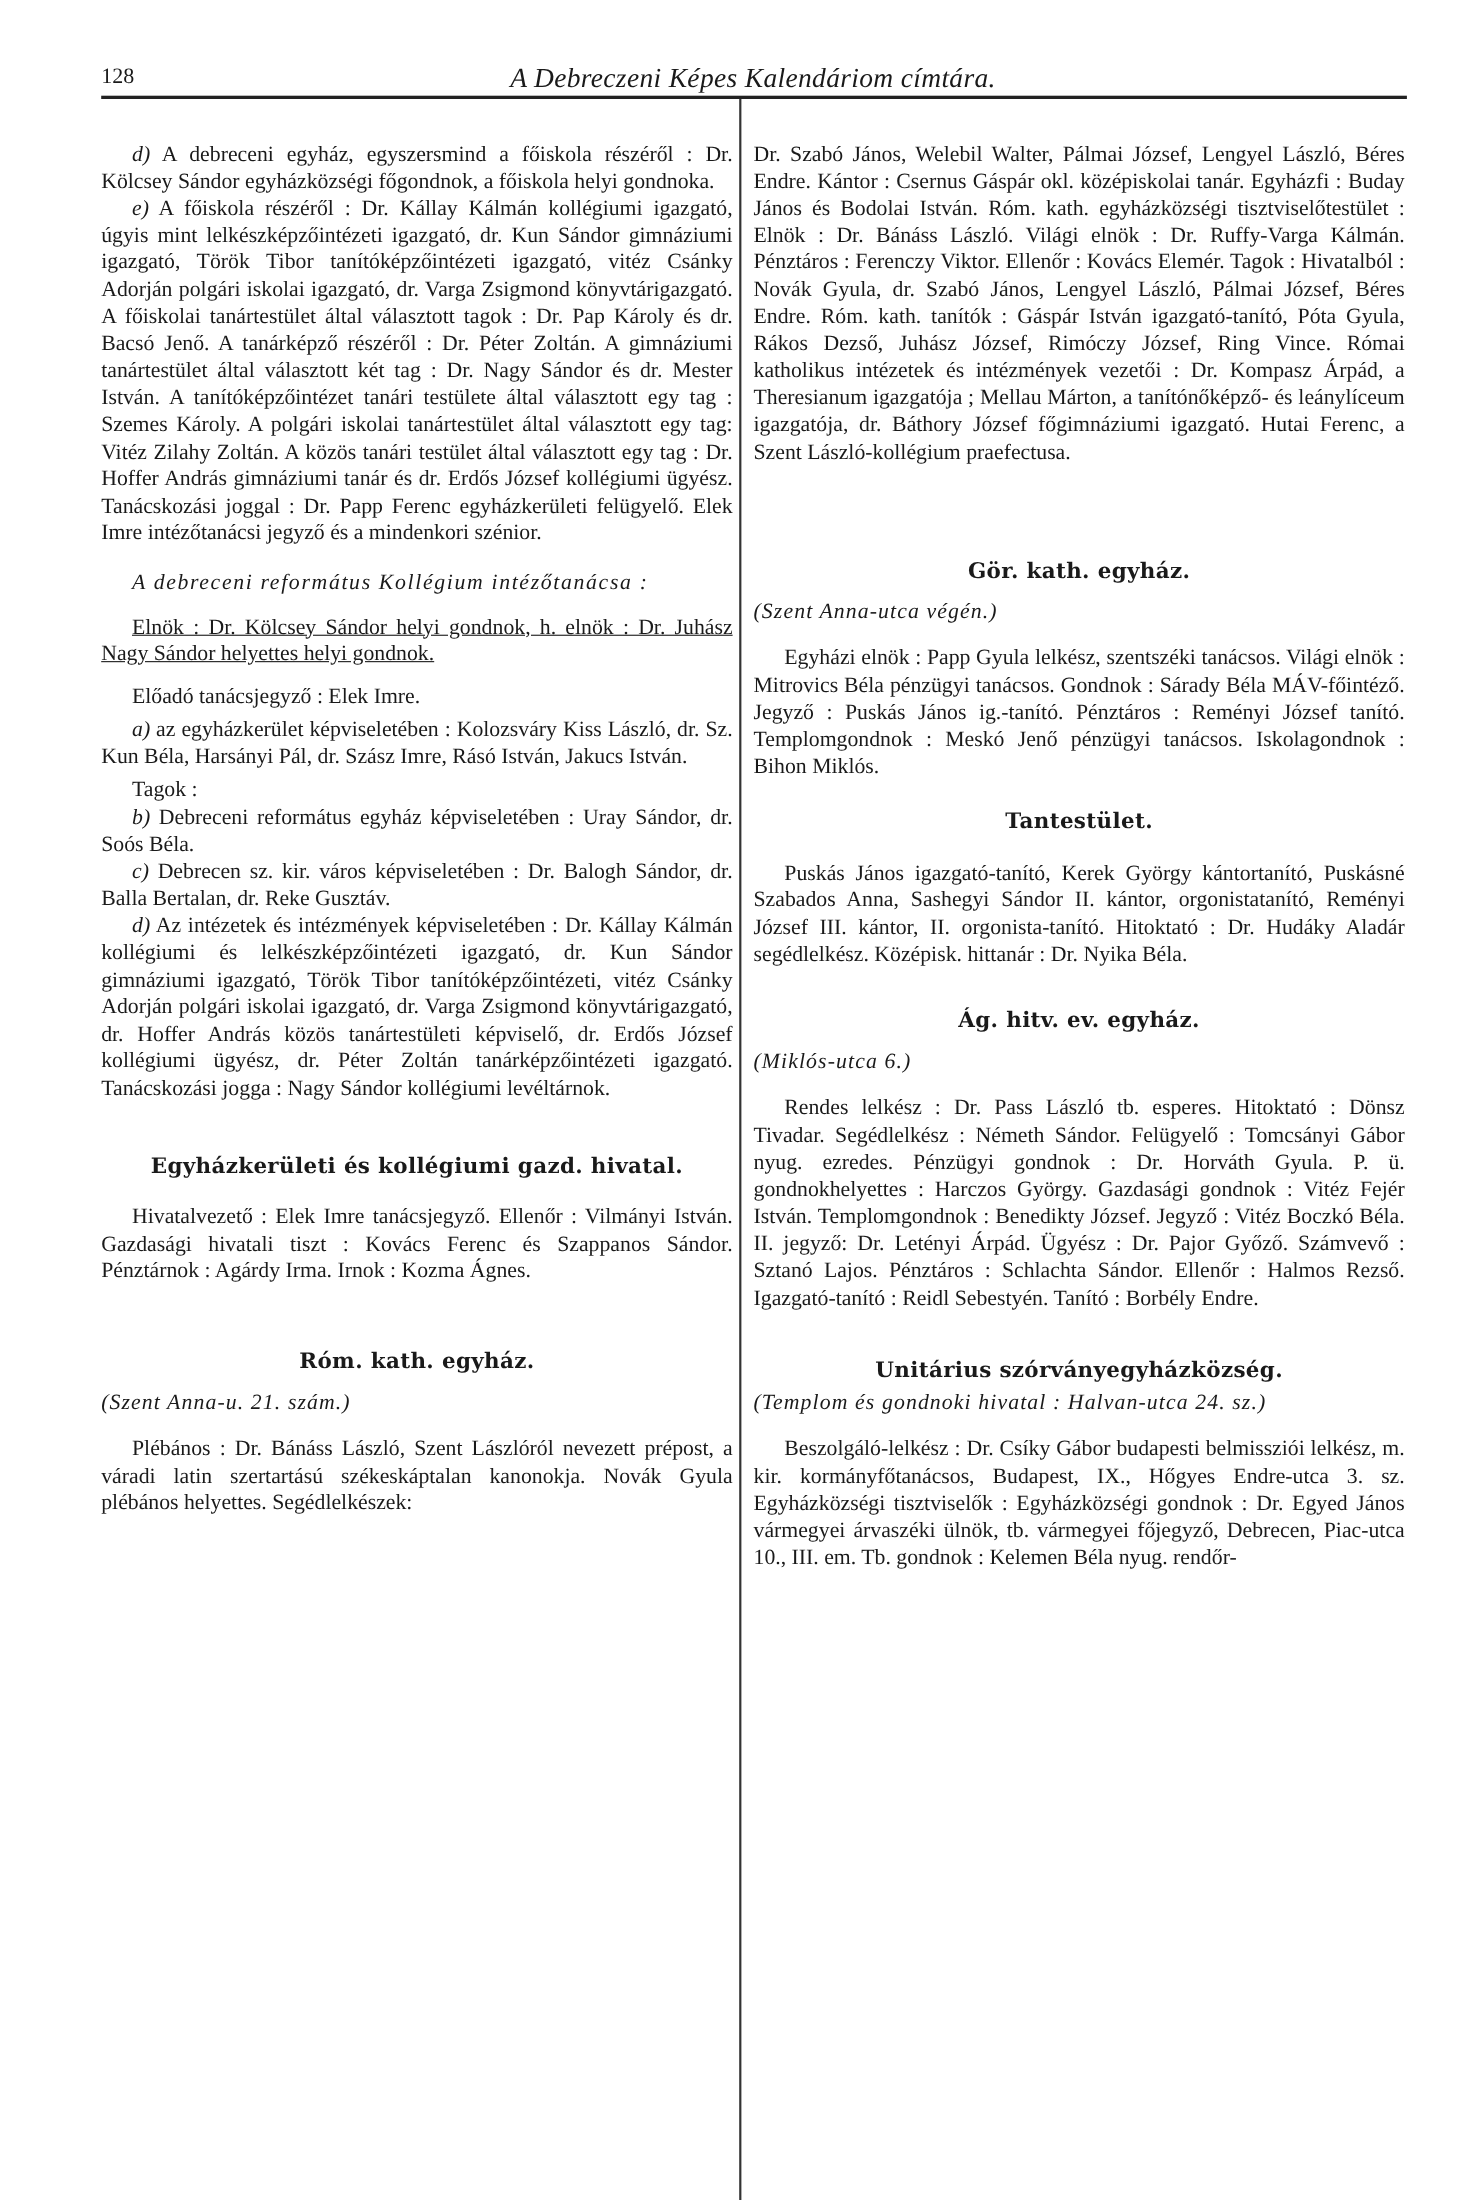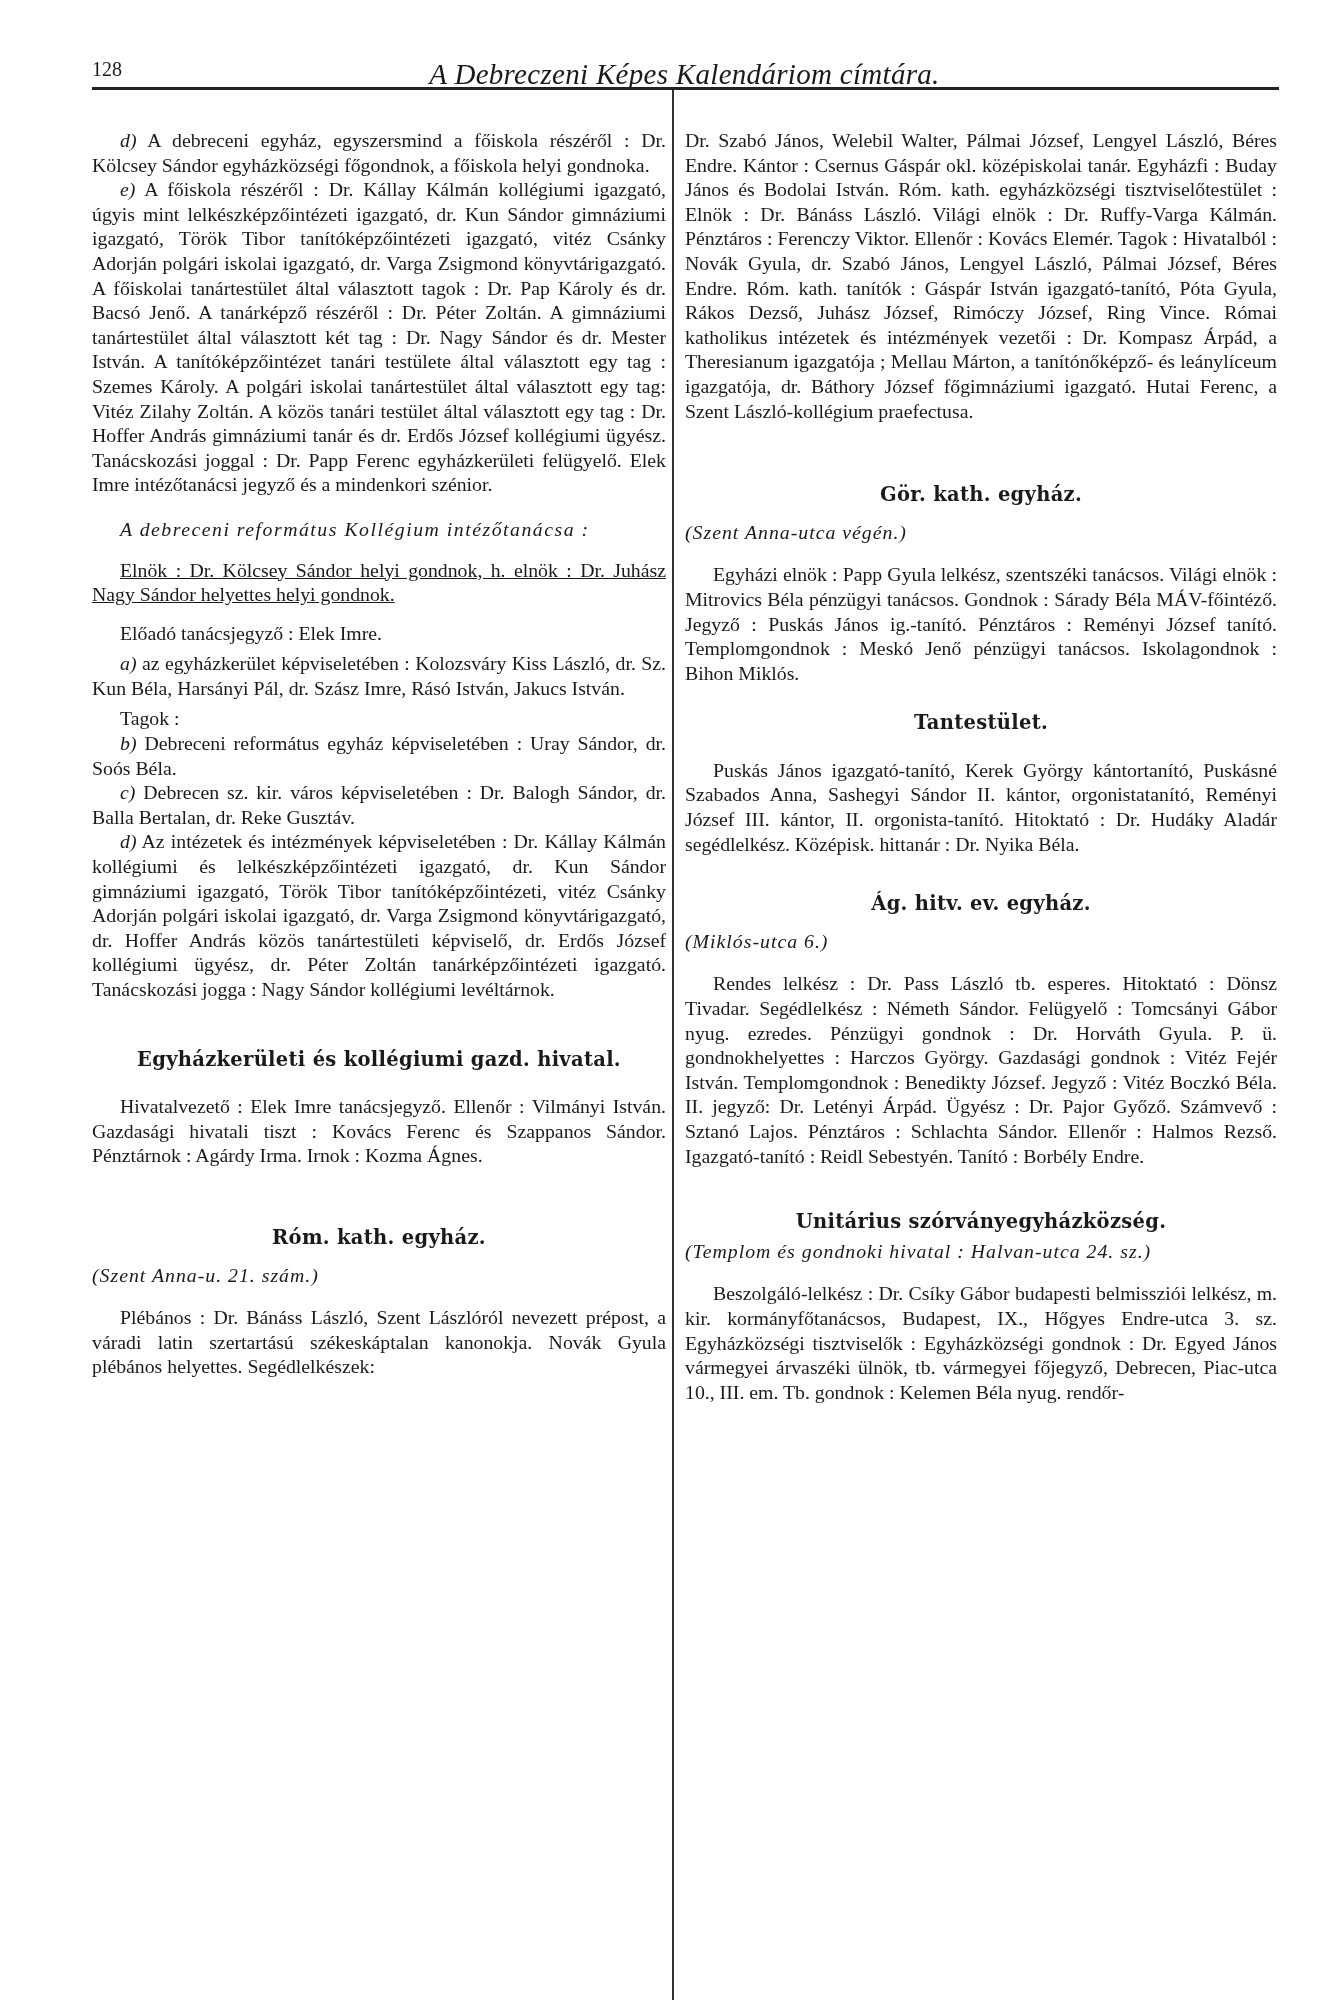--- a/index.html
+++ b/index.html
@@ -1,21 +1,21 @@
 <!DOCTYPE html>
 <html><head>
   <meta charset="utf-8">
   <style>
     html, body { margin:0; padding:0; background:#ffffff; }
     body { width:1335px; height:2000px; position:relative; overflow:hidden;
            font-family:"DejaVu Serif","Liberation Serif",serif; color:#1a1a1a; }
     .header { position:absolute; left:92px; top:52px; width:1185px; height:40px; }
     .page-num { position:absolute; left:0; top:6px; font-size:20px; font-family:"Liberation Serif",serif; }
     .running-title { position:absolute; left:0; width:100%; top:6px; text-align:center;
-                     font-style:italic; font-size:29px; font-family:"Liberation Serif",serif; letter-spacing:0.3px; }
+                     font-style:italic; font-size:25px; font-family:"Liberation Serif",serif; letter-spacing:0.3px; }
     .rule { position:absolute; left:92px; top:87px; width:1187px; height:3px; background:#222; }
     .divider { position:absolute; left:672px; top:90px; width:2px; height:1910px; background:#333; }
     .col { position:absolute; top:128px; font-size:19.8px; line-height:24.6px; text-align:justify;
            font-family:"Liberation Serif",serif; }
     .col.left { left:92px; width:574px; }
     .col.right { left:685px; width:592px; }
     p { margin:0; text-indent:28px; hyphens:manual; }
     p.noindent { text-indent:0; }
     .lbl { font-style:italic; }
     .sec-head { text-align:center; font-weight:bold; font-size:19.5px; text-indent:0;
@@ -50,21 +50,21 @@
   <p style="margin-top:22px;">Hivatalvezető : Elek Imre tanácsjegyző. Ellenőr : Vilmányi István. Gazdasági hivatali tiszt : Kovács Ferenc és Szappanos Sándor. Pénztárnok : Agárdy Irma. Irnok : Kozma Ágnes.</p>
 
   <p style="margin-top:58px;" class="sec-head">Róm. kath. egyház.</p>
   <p style="margin-top:12px;" class="sec-sub">(Szent Anna-u. 21. szám.)</p>
   <p style="margin-top:18px;">Plébános : Dr. Bánáss László, Szent Lászlóról nevezett prépost, a váradi latin szertartású székeskáptalan kanonokja. Novák Gyula plébános helyettes. Segédlelkészek:</p>
 </div>
 
 <div class="col right">
   <p class="noindent">Dr. Szabó János, Welebil Walter, Pálmai József, Lengyel László, Béres Endre. Kántor : Csernus Gáspár okl. középiskolai tanár. Egyházfi : Buday János és Bodolai István. Róm. kath. egyházközségi tisztviselőtestület : Elnök : Dr. Bánáss László. Világi elnök : Dr. Ruffy-Varga Kálmán. Pénztáros : Ferenczy Viktor. Ellenőr : Kovács Elemér. Tagok : Hivatalból : Novák Gyula, dr. Szabó János, Lengyel László, Pálmai József, Béres Endre. Róm. kath. tanítók : Gáspár István igazgató-tanító, Póta Gyula, Rákos Dezső, Juhász József, Rimóczy József, Ring Vince. Római katholikus intézetek és intézmények vezetői : Dr. Kompasz Árpád, a Theresianum igazgatója ; Mellau Márton, a tanítónőképző- és leánylíceum igazgatója, dr. Báthory József főgimnáziumi igazgató. Hutai Ferenc, a Szent László-kollégium praefectusa.</p>
 
-  <p style="margin-top:60px;" class="sec-head">Gör. kath. egyház.</p>
+  <p style="margin-top:84px;" class="sec-head">Gör. kath. egyház.</p>
   <p style="margin-top:12px;" class="sec-sub">(Szent Anna-utca végén.)</p>
   <p style="margin-top:18px;">Egyházi elnök : Papp Gyula lelkész, szentszéki tanácsos. Világi elnök : Mitrovics Béla pénzügyi tanácsos. Gondnok : Sárady Béla MÁV-főintéző. Jegyző : Puskás János ig.-tanító. Pénztáros : Reményi József tanító. Templomgondnok : Meskó Jenő pénzügyi tanácsos. Iskolagondnok : Bihon Miklós.</p>
 
   <p style="margin-top:26px;" class="sec-head">Tantestület.</p>
   <p style="margin-top:22px;">Puskás János igazgató-tanító, Kerek György kántortanító, Puskásné Szabados Anna, Sashegyi Sándor II. kántor, orgonistatanító, Reményi József III. kántor, II. orgonista-tanító. Hitoktató : Dr. Hudáky Aladár segédlelkész. Középisk. hittanár : Dr. Nyika Béla.</p>
 
   <p style="margin-top:36px;" class="sec-head">Ág. hitv. ev. egyház.</p>
   <p style="margin-top:12px;" class="sec-sub">(Miklós-utca 6.)</p>
   <p style="margin-top:18px;">Rendes lelkész : Dr. Pass László tb. esperes. Hitoktató : Dönsz Tivadar. Segédlelkész : Németh Sándor. Felügyelő : Tomcsányi Gábor nyug. ezredes. Pénzügyi gondnok : Dr. Horváth Gyula. P. ü. gondnokhelyettes : Harczos György. Gazdasági gondnok : Vitéz Fejér István. Templomgondnok : Benedikty József. Jegyző : Vitéz Boczkó Béla. II. jegyző: Dr. Letényi Árpád. Ügyész : Dr. Pajor Győző. Számvevő : Sztanó Lajos. Pénztáros : Schlachta Sándor. Ellenőr : Halmos Rezső. Igazgató-tanító : Reidl Sebestyén. Tanító : Borbély Endre.</p>
 

